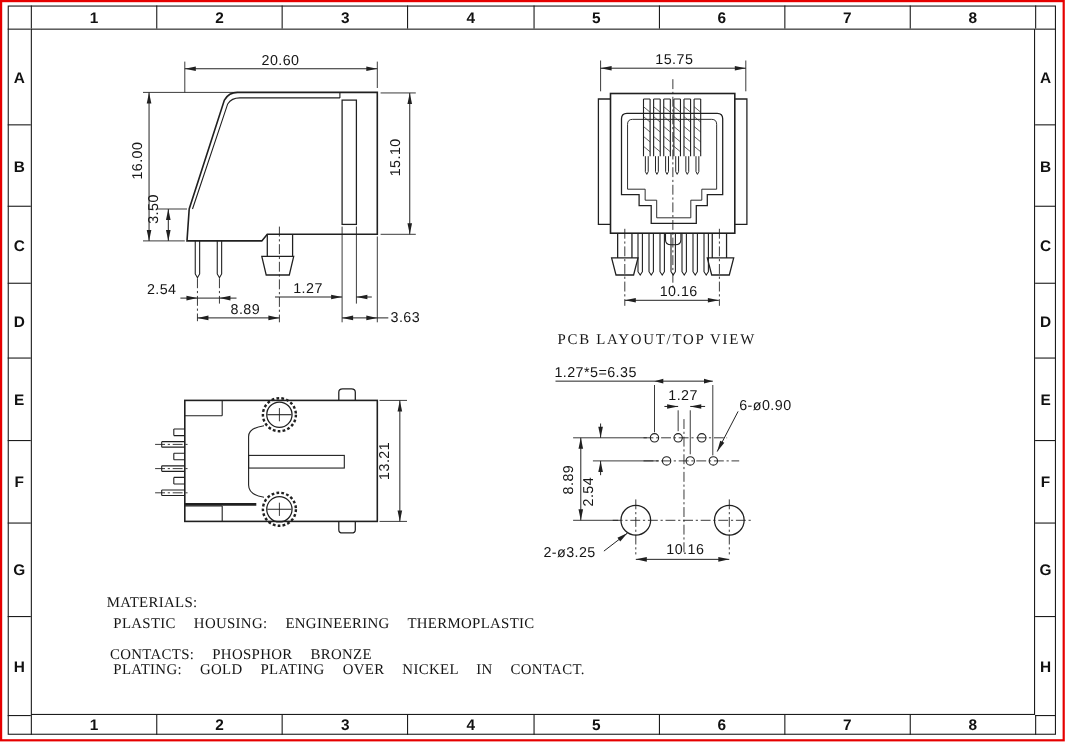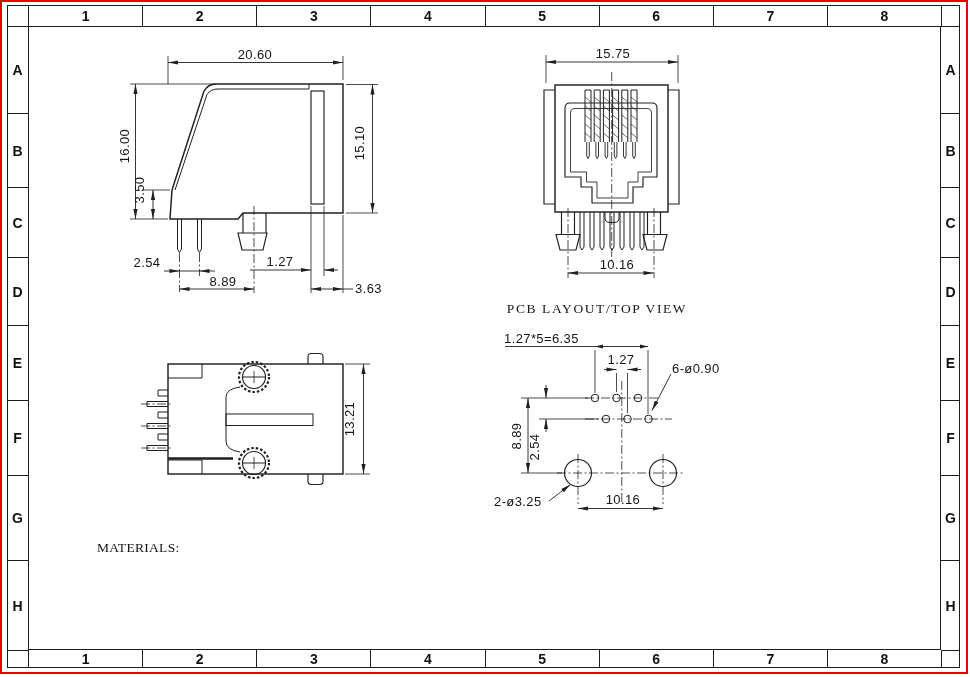--- a/index.html
+++ b/index.html
@@ -218,13 +218,16 @@
     <text class="mid" transform="rotate(-90 539 447)" x="539" y="447">2.54</text>
     <path class="ln dim" d="M549,501 L570.5,484.5" marker-end="url(#ae)"></path>
     <text x="494" y="506">2-ø3.25</text>
     <path class="ln dim" d="M578,508.5 H663" marker-start="url(#as)" marker-end="url(#ae)"></path>
     <text class="mid" x="623" y="504">10.16</text>
   </g>
 </svg>
 
 <div class="notes">
   <div class="note-line nl1">MATERIALS:</div>
+  <div class="note-line nl2">PLASTIC  HOUSING:  ENGINEERING  THERMOPLASTIC</div>
+  <div class="note-line nl4">CONTACTS:  PHOSPHOR  BRONZE</div>
+  <div class="note-line nl5">PLATING:  GOLD  PLATING  OVER  NICKEL  IN  CONTACT.</div>
 </div>
 
 </body></html>

